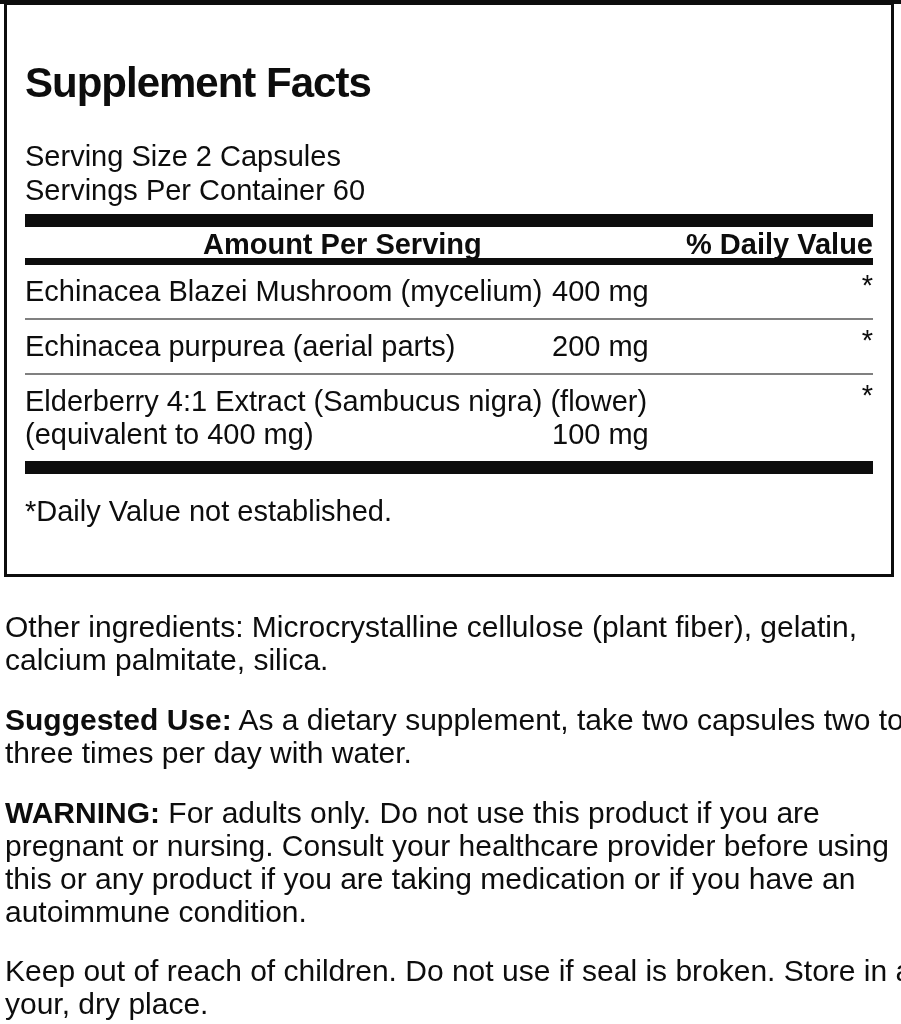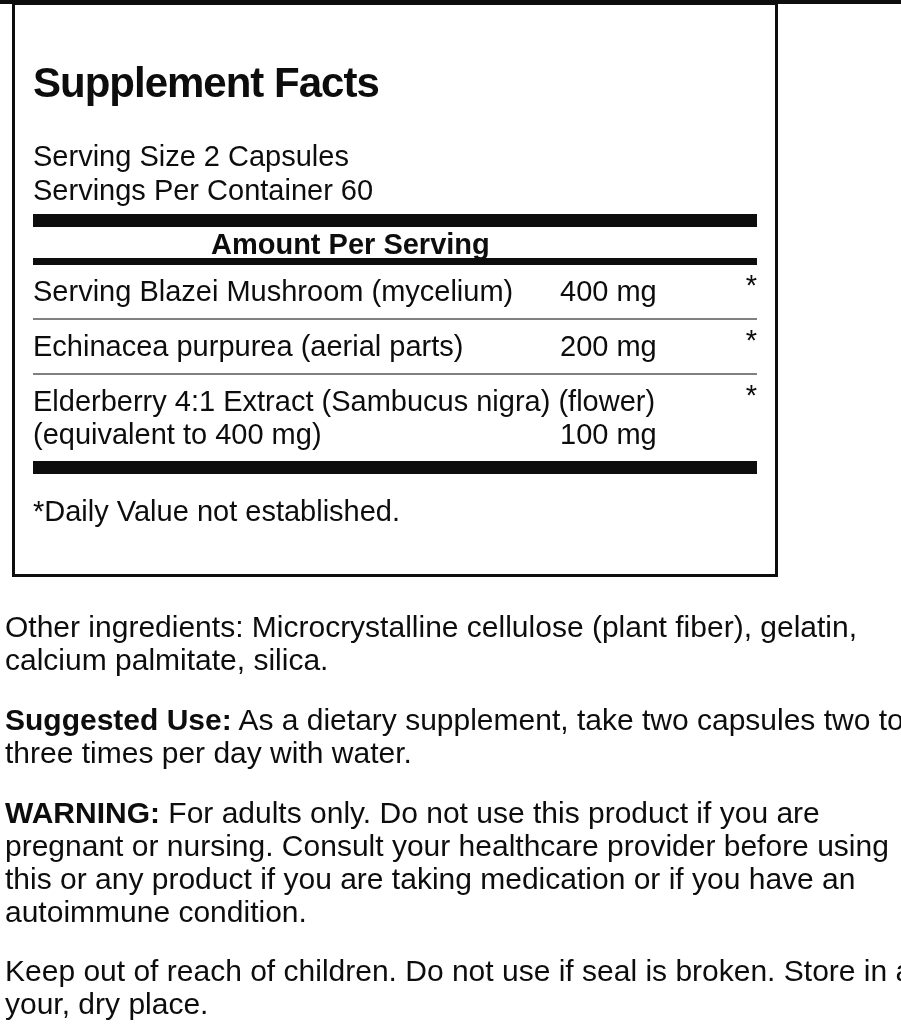--- a/index.html
+++ b/index.html
@@ -8,21 +8,21 @@
     background:#ffffff;
     font-family:"Liberation Sans","DejaVu Sans",sans-serif;
     color:#0d0d0d;
     position:relative;
     overflow:hidden;
     -webkit-font-smoothing:antialiased;
   }
   .page{position:absolute;inset:0;}
   .top-edge{position:absolute;top:0;left:0;right:0;height:4px;background:#0d0d0d;}
   .facts-box{
-    position:absolute;top:2px;left:12px;width:766px;height:575px;
+    position:absolute;top:2px;left:4px;width:890px;height:575px;
     border:3px solid #0d0d0d;box-sizing:border-box;
     padding:0 18px;
   }
   .title{
     margin:55px 0 0 0;
     font-size:42px;font-weight:bold;letter-spacing:-1px;
     line-height:46px;
   }
   .serving-block{margin-top:33px;font-size:29px;line-height:34px;}
   .bar-thick{height:13px;background:#0d0d0d;}
@@ -62,26 +62,27 @@
 
     <div class="serving-block">
       <div>Serving Size 2 Capsules</div>
       <div>Servings Per Container 60</div>
     </div>
 
     <div class="bar-thick bar1"></div>
 
     <div class="header-row">
       <span class="amount-header">Amount Per Serving</span>
+      <span class="dv-header">% Daily Value</span>
     </div>
 
     <div class="bar-medium"></div>
 
     <div class="row">
-      <span class="ing-name">Serving Blazei Mushroom (mycelium)</span>
+      <span class="ing-name">Echinacea Blazei Mushroom (mycelium)</span>
       <span class="amount">400 mg</span>
       <span class="dv-star">*</span>
     </div>
 
     <div class="divider"></div>
 
     <div class="row">
       <span class="ing-name">Echinacea purpurea (aerial parts)</span>
       <span class="amount">200 mg</span>
       <span class="dv-star">*</span>

